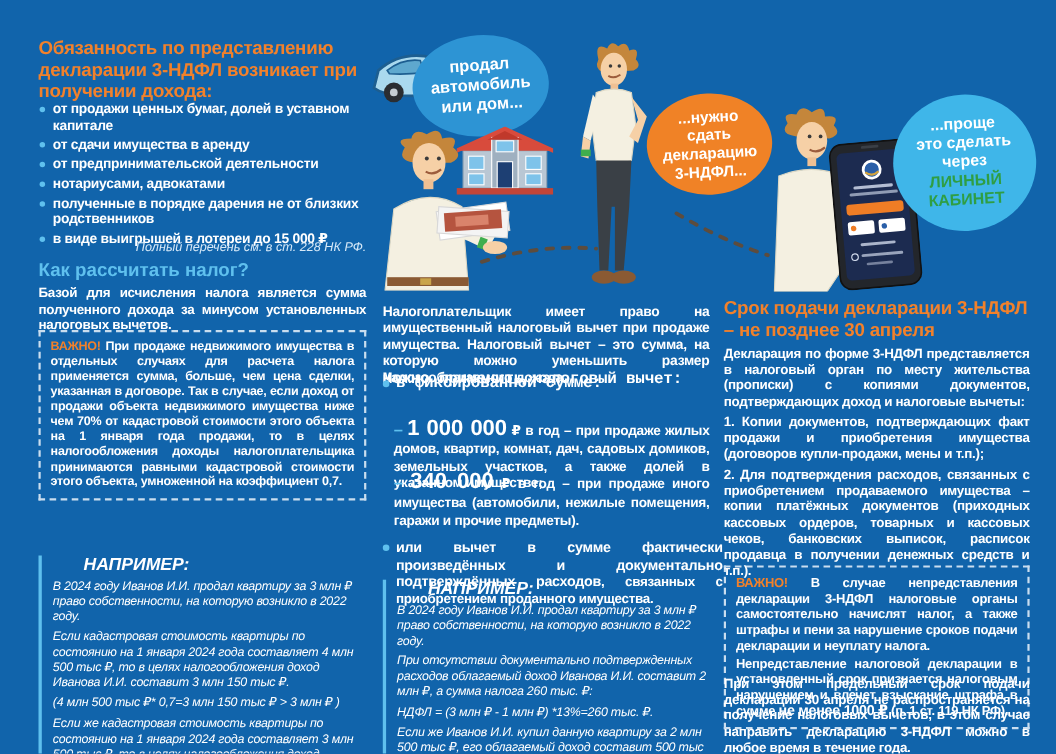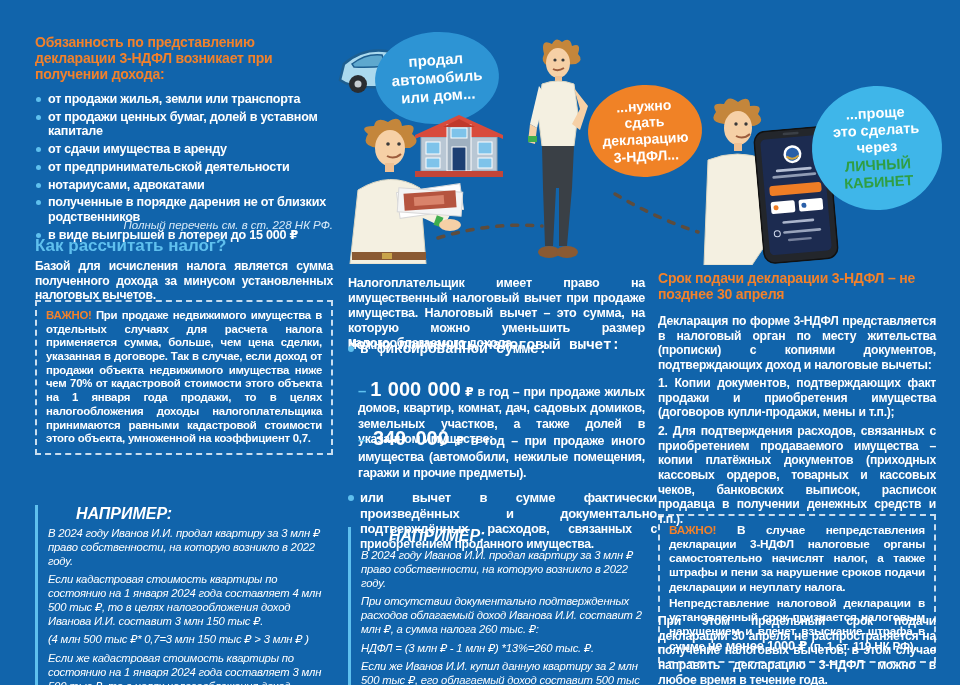--- a/index.html
+++ b/index.html
@@ -7,21 +7,21 @@
     width:960px;height:685px;overflow:hidden;position:relative;
     background:#1164ab;
     font-family:"Liberation Sans","DejaVu Sans",sans-serif;
     color:#fff;
   }
   .abs{position:absolute;}
   
   .col-left{left:35px;width:298px;}
   .col-mid{left:348px;width:297px;}
   .col-right{left:658px;width:278px;}
-  .h-orange{color:#f2812b;font-weight:bold;font-size:14px;line-height:1.16;letter-spacing:-0.2px;}
+  .h-orange{color:#f2812b;font-weight:bold;font-size:17px;line-height:1.16;letter-spacing:-0.2px;}
   .h-blue{color:#5fc0ee;font-weight:bold;font-size:17px;line-height:1.1;}
   .para{font-weight:bold;font-size:12.2px;line-height:1.2;text-align:justify;letter-spacing:-0.25px;}
   .note{color:#d6e9f8;font-style:italic;font-size:11.5px;text-align:right;}
   ul.blist{list-style:none;margin:0;padding:0;}
   ul.blist li{position:relative;padding-left:13px;font-weight:bold;font-size:12.6px;line-height:1.17;margin-bottom:3px;letter-spacing:-0.25px;}
   ul.blist .dot{position:absolute;left:1px;top:5px;width:5px;height:5px;border-radius:50%;background:#5fc0ee;}
   .dashed-box{border:2px dashed rgba(235,244,252,.85);padding:7px 9px;}
   .dashed-box .para{font-size:11.4px;line-height:1.2;}
   .lbl-orange{color:#f2812b;font-weight:bold;}
   .example{border-left:3px solid #5fc0ee;padding-left:10px;font-style:italic;}
@@ -167,21 +167,20 @@
   <span>...проще</span>
   <span>это сделать</span>
   <span>через</span>
   <span class="green">ЛИЧНЫЙ</span>
   <span class="green">КАБИНЕТ</span>
 </div>
 
 <div class="abs col-left h-orange" style="top:34px;">Обязанность по представлению декларации 3-НДФЛ возникает при получении дохода:</div>
 
 <ul class="abs col-left blist" style="top:92px;">
-  <li><span class="dot"></span><span>от продажи жилья, земли или транспорта</span></li>
   <li><span class="dot"></span><span>от продажи ценных бумаг, долей в уставном капитале</span></li>
   <li><span class="dot"></span><span>от сдачи имущества в аренду</span></li>
   <li><span class="dot"></span><span>от предпринимательской деятельности</span></li>
   <li><span class="dot"></span><span>нотариусами, адвокатами</span></li>
   <li><span class="dot"></span><span>полученные в порядке дарения не от близких родственников</span></li>
   <li><span class="dot"></span><span>в виде выигрышей в лотереи до 15 000 ₽</span></li>
 </ul>
 
 <div class="abs col-left note" style="top:219px;">Полный перечень см. в ст. 228 НК РФ.</div>
 

